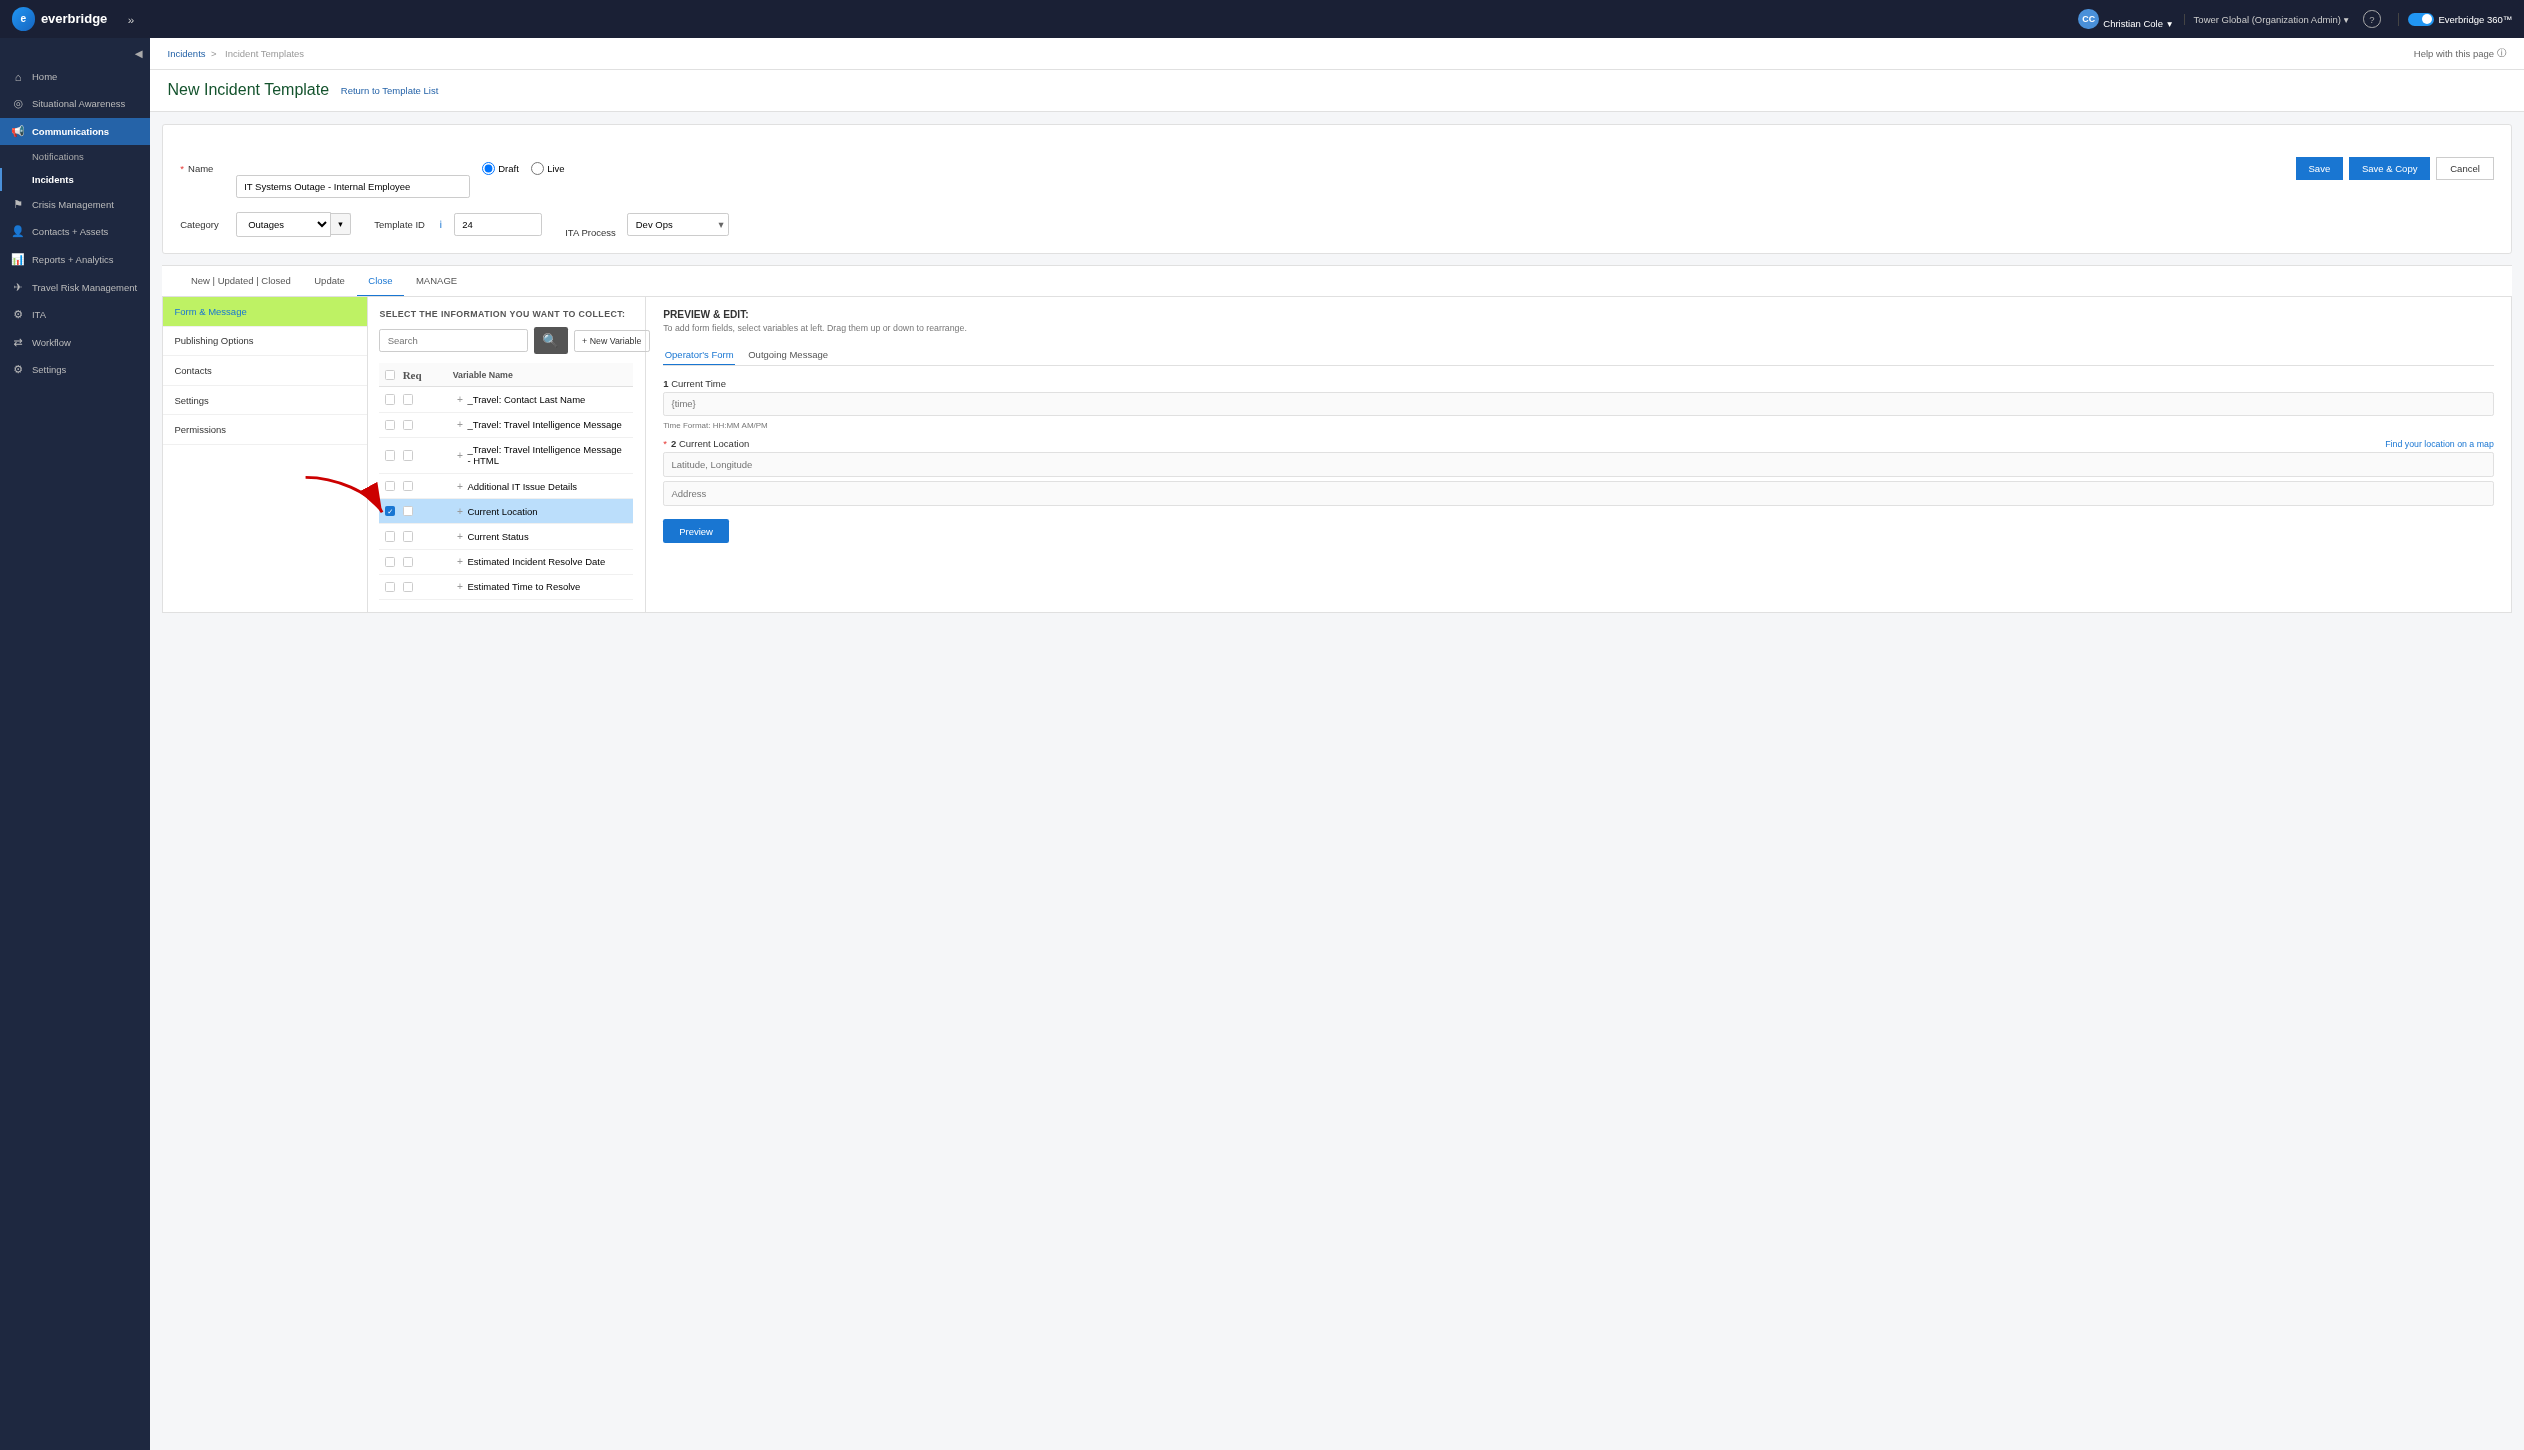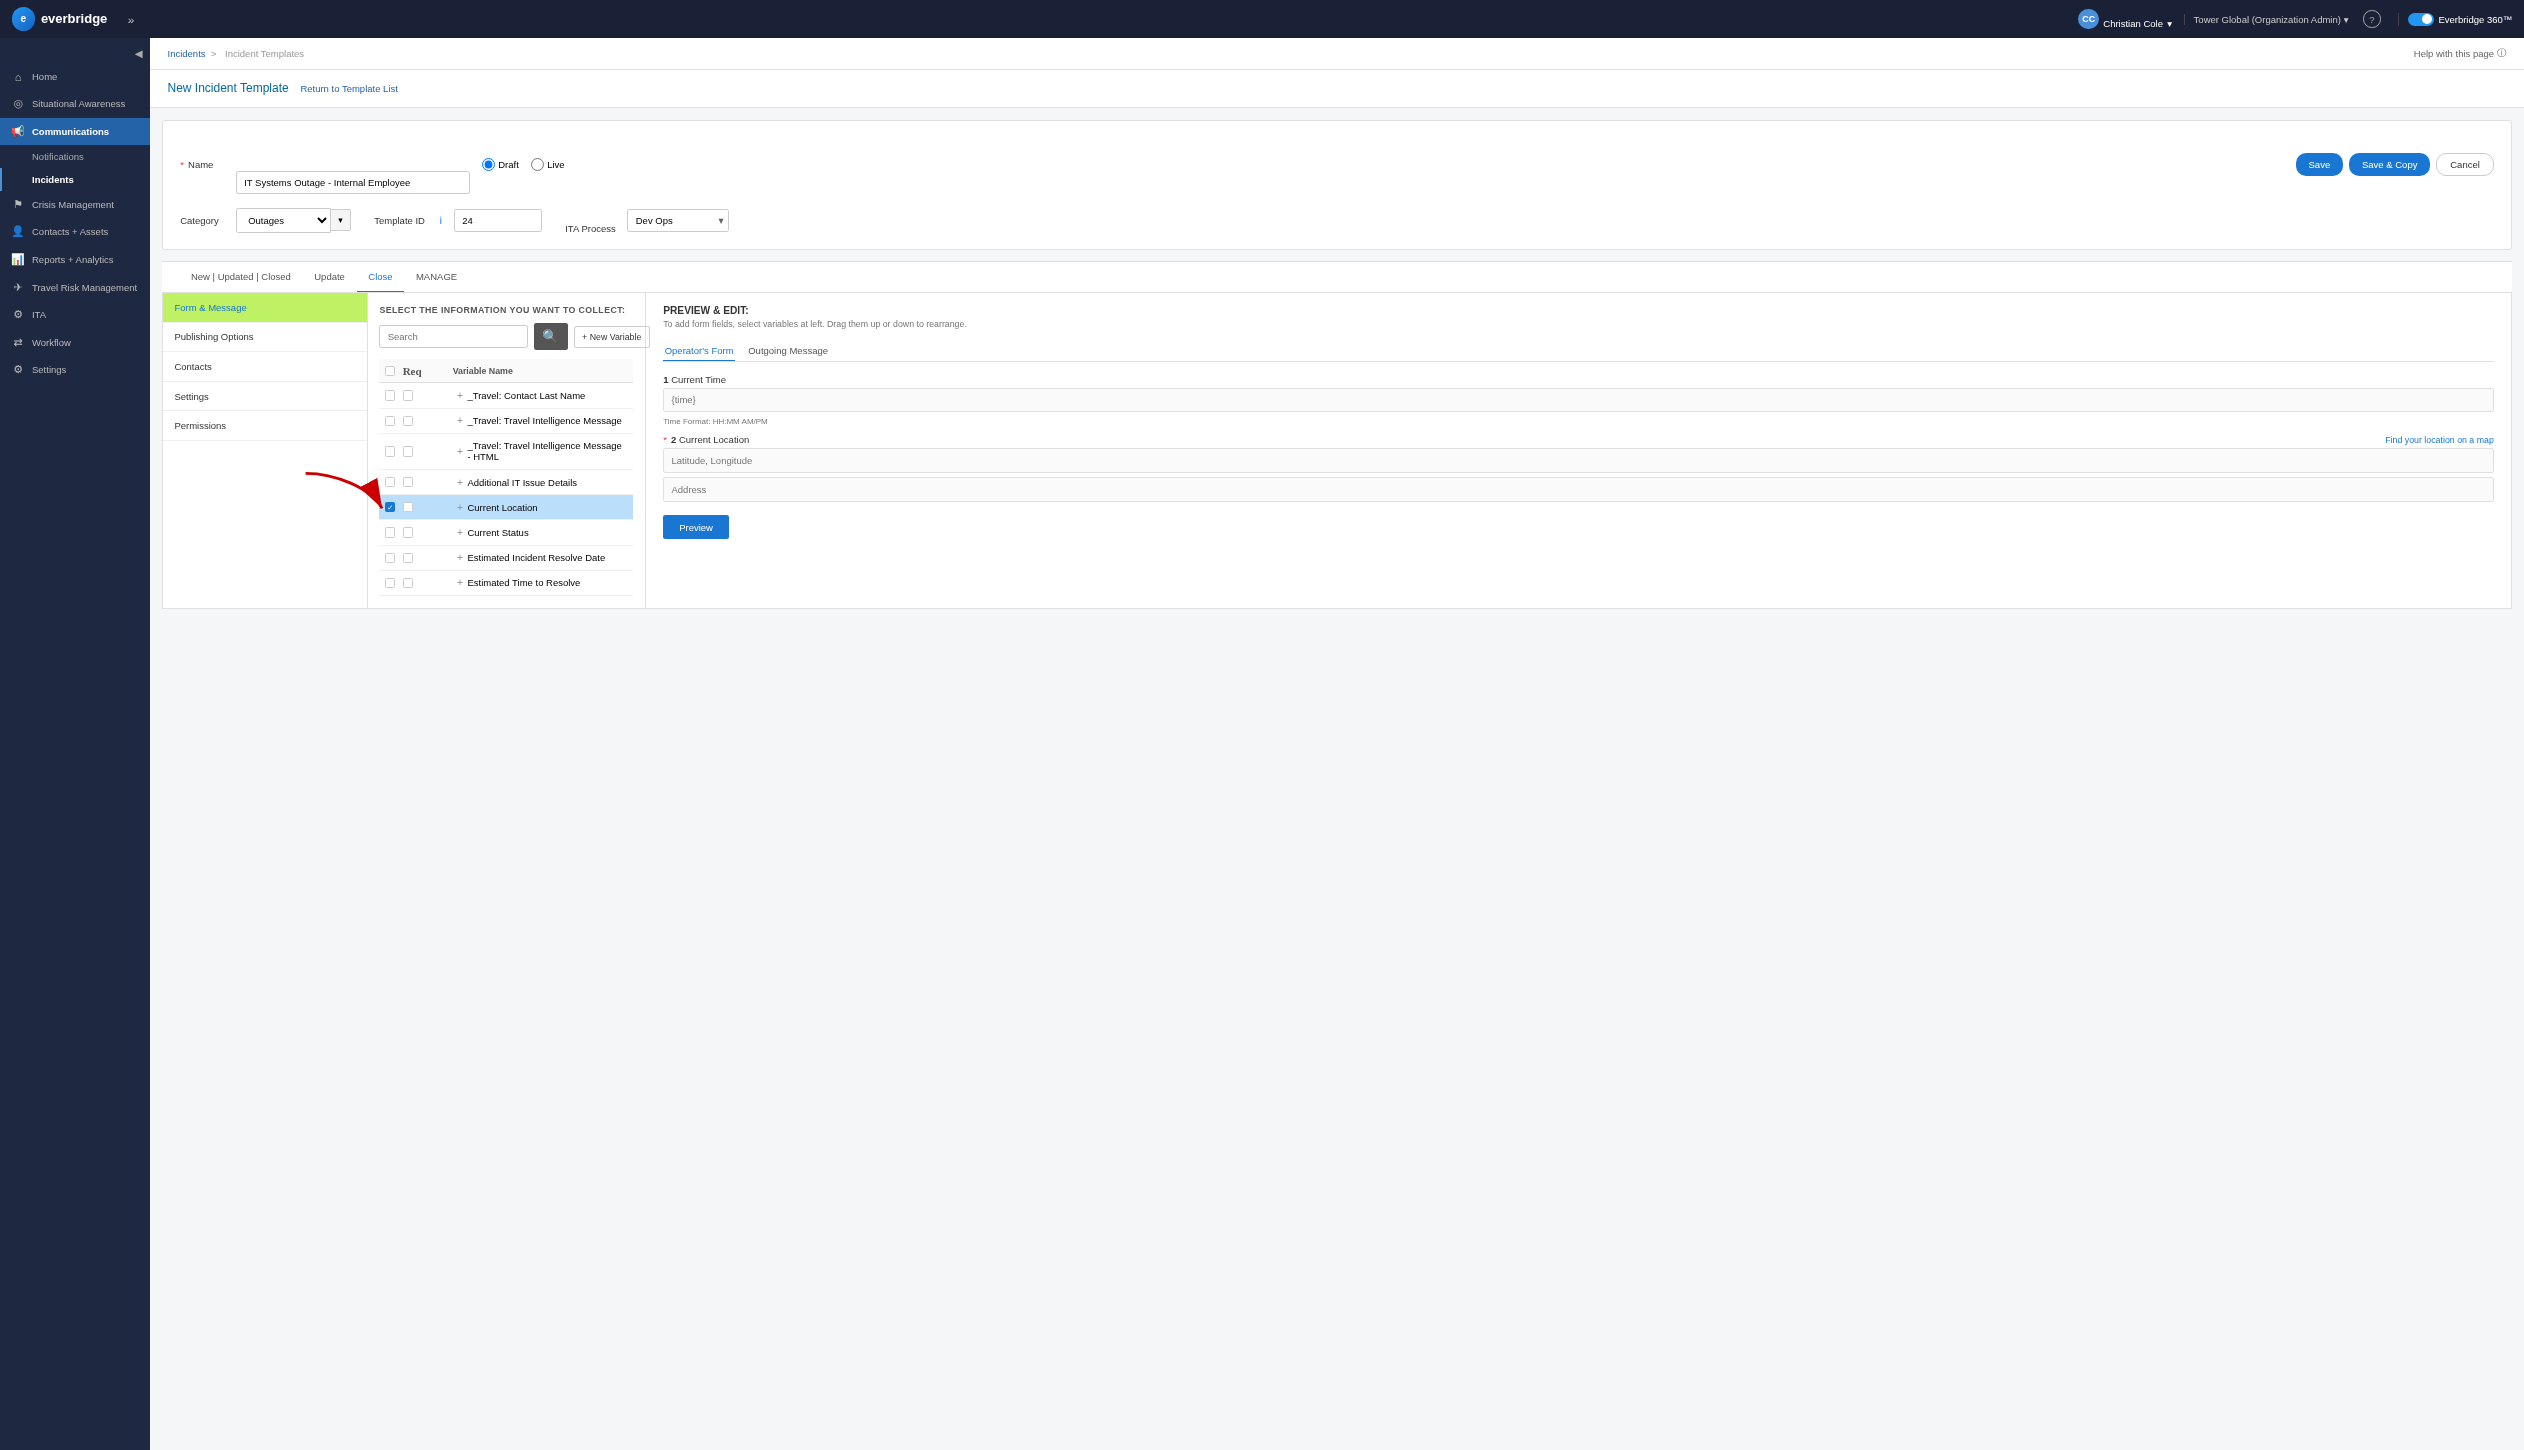--- a/index.html
+++ b/index.html
@@ -112,21 +112,21 @@
     .breadcrumb span { color: #999; margin: 0 2.9px; }
     .help-link { font-size: 9.5px; color: #666; display: flex; align-items: center; gap: 2.9px; }
 
     
     .page-header {
       background: #fff;
       padding: 11.7px 17.5px;
       border-bottom: 0.7px solid #e0e0e0;
       display: flex; align-items: center; gap: 11.7px;
     }
-    .page-title { font-size: 12px; font-weight: 400; color: #0369a1; }
+    .page-title { font-size: 16px; font-weight: 400; color: #14532d; }
     .return-link { color: #2563a8; font-size: 9.5px; text-decoration: none; cursor: pointer; }
 
     
     .form-area {
       background: #fff; margin: 11.7px;
       border: 0.7px solid #e0e0e0; border-radius: 2.9px;
       padding: 14.6px 17.5px;
     }
     .form-row {
       display: flex; align-items: center; gap: 11.7px; margin-bottom: 11.7px;
@@ -138,21 +138,21 @@
     .required { color: #e53935; margin-right: 1.5px; }
     .form-input {
       border: 0.7px solid #ccc; border-radius: 2.2px;
       padding: 5.1px 7.3px; font-size: 9.5px; outline: none;
       transition: border-color 0.15s;
     }
     .form-input.name-input { width: 234px; margin-top: 36px; }
     .radio-group { display: flex; align-items: center; gap: 11.7px; }
     .radio-label { display: flex; align-items: center; gap: 3.7px; font-size: 9.5px; cursor: pointer; }
     .form-actions { display: flex; gap: 5.8px; margin-left: auto; }
-    .btn { padding: 5.1px 13px; border-radius: 10px; border: none; cursor: pointer; font-size: 9.5px; font-weight: 500; }
+    .btn { padding: 5.1px 13px; border-radius: 0; border: none; cursor: pointer; font-size: 9.5px; font-weight: 500; }
     .btn-primary { background: #1976d2; color: #fff; }
     .btn-secondary { background: #fff; color: #333; border: 0.7px solid #ccc; }
     .form-row-2 { display: flex; align-items: center; gap: 11.7px; }
     .template-id-input { width: 88px; }
     .info-icon { color: #1976d2; cursor: pointer; margin-left: 2.9px; }
 
     
     .tabs-bar {
       background: #fff; padding: 0 17.5px;
       border-bottom: 0.7px solid #e0e0e0;

